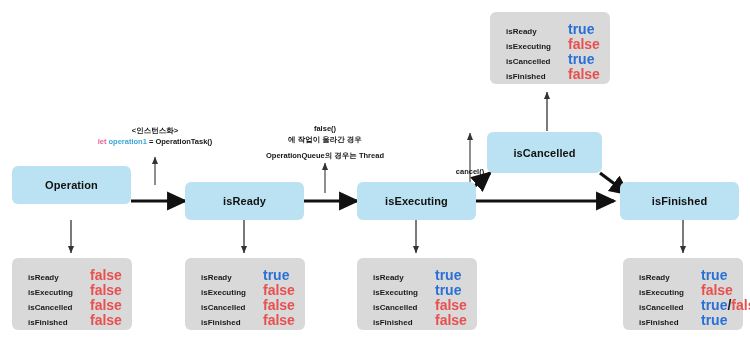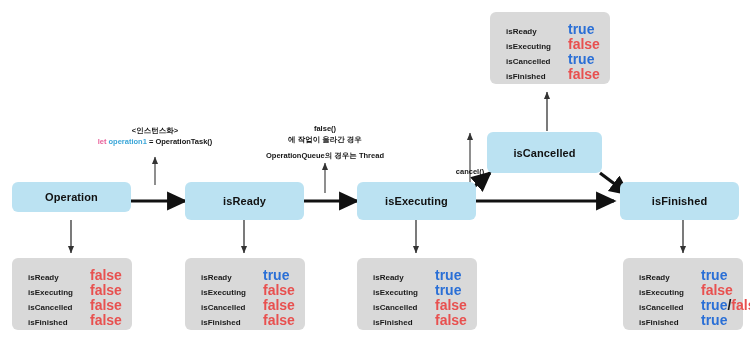--- a/index.html
+++ b/index.html
@@ -114,21 +114,21 @@
     <line x1="470" y1="190" x2="470" y2="133" stroke="#444444" stroke-width="1.2" marker-end="url(#ah-sm)"></line>
 
     <line x1="71" y1="220" x2="71" y2="253" stroke="#222222" stroke-width="1.2" marker-end="url(#ah-sm)"></line>
     <line x1="244" y1="220" x2="244" y2="253" stroke="#222222" stroke-width="1.2" marker-end="url(#ah-sm)"></line>
     <line x1="416" y1="220" x2="416" y2="253" stroke="#222222" stroke-width="1.2" marker-end="url(#ah-sm)"></line>
     <line x1="683" y1="220" x2="683" y2="253" stroke="#222222" stroke-width="1.2" marker-end="url(#ah-sm)"></line>
 
     <line x1="547" y1="131" x2="547" y2="92" stroke="#222222" stroke-width="1.2" marker-end="url(#ah-sm)"></line>
   </svg>
 
-  <div class="state-box" style="left:12px; top:182px; width:119px; height:30px;text-align:right;">
+  <div class="state-box" style="left:12px; top:166px; width:119px; height:38px;text-align:right;">
     <span class="state-label">Operation</span>
   </div>
 
   <div class="state-box" style="left:185px; top:182px; width:119px; height:38px;">
     <span class="state-label">isReady</span>
   </div>
 
   <div class="state-box" style="left:357px; top:182px; width:119px; height:38px;">
     <span class="state-label">isExecuting</span>
   </div>

